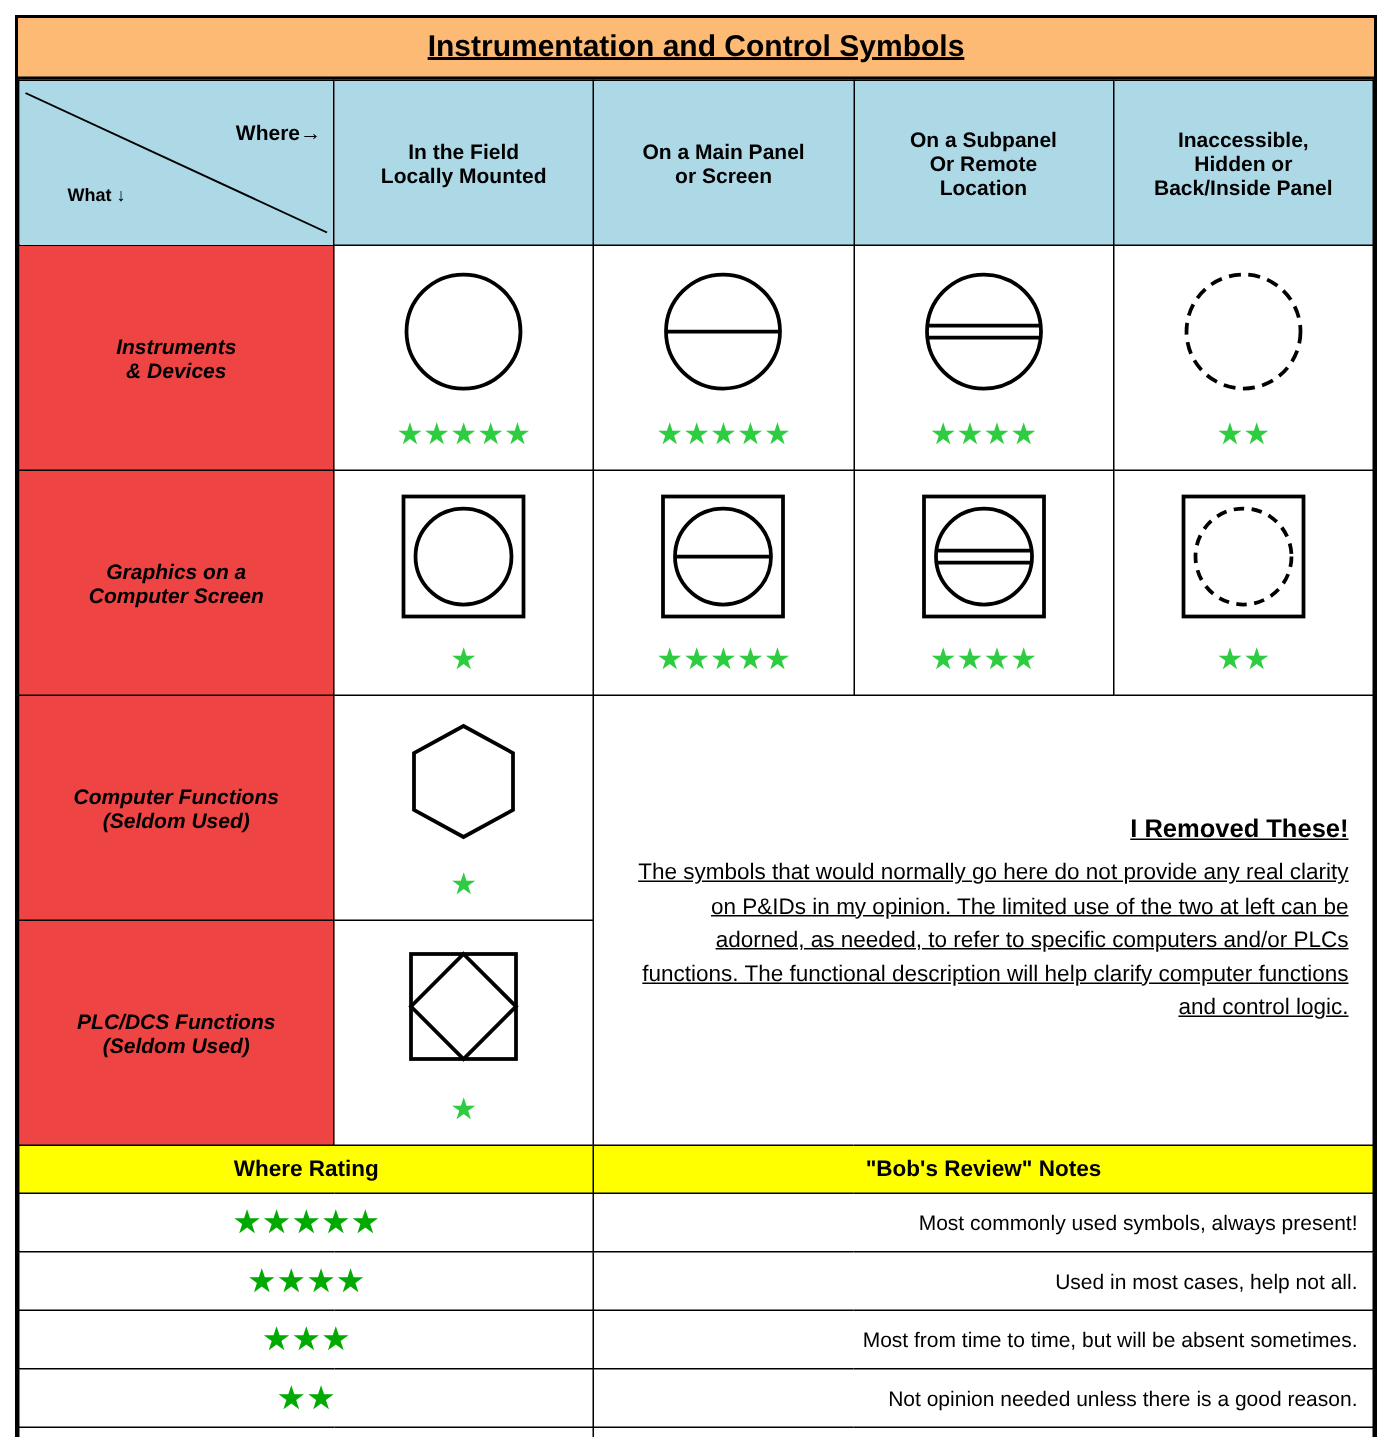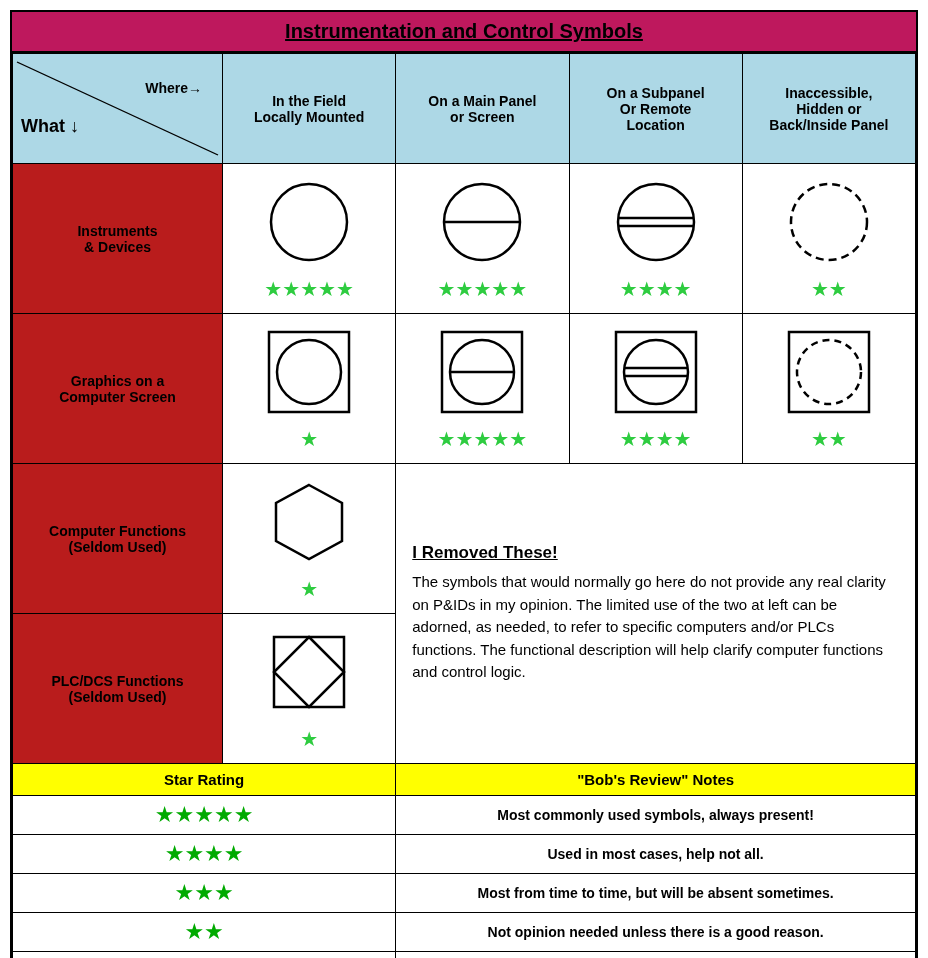--- a/index.html
+++ b/index.html
@@ -1,19 +1,19 @@
 <!DOCTYPE html>
 <html><head>
   <meta charset="utf-8">
   <style>
     * { box-sizing: border-box; margin: 0; padding: 0; }
     body { font-family: Arial, sans-serif; background: #fff; display: flex; justify-content: center; padding: 10px; }
     .container { width: 920px; border: 2px solid #000; }
     .title-row {
-      background: #be185d;
+      background: #fdba74;
       text-align: center;
       font-size: 20px;
       font-weight: bold;
       padding: 8px;
       border-bottom: 2px solid #000;
       text-decoration: underline;
     }
     table {
       width: 100%;
       border-collapse: collapse;
@@ -43,38 +43,39 @@
       height: 100%;
     }
     .diagonal-line {
       position: absolute;
       top: 0; left: 0;
       width: 100%; height: 100%;
     }
     .where-label {
       position: absolute;
       top: 18px;
-      right: 16px;
+      right: 4px;
       font-size: 14px;
       font-weight: bold;
     }
     .what-label {
       position: absolute;
       bottom: 18px;
-      left: 4px;
-      font-size: 18px;
+      left: 28px;
+      font-size: 12px;
       font-weight: bold;
     }
     .row-label-cell {
-      background: #b91c1c;
+      background: #ef4444;
       font-size: 14px;
       font-weight: bold;
       padding: 8px;
       width: 210px;
       min-width: 210px;
+      font-style: italic;
     }
     .symbol-cell {
       background: #fff;
       padding: 10px;
       height: 150px;
       width: 180px;
     }
     .stars {
       color: #2ecc40;
       font-size: 20px;
@@ -88,46 +89,46 @@
       text-align: left;
       padding: 12px 16px;
       font-size: 15px;
       vertical-align: middle;
     }
     .removed-title {
       text-decoration: underline;
       font-weight: bold;
       font-size: 17px;
       display: block;
-      text-align: left;
+      text-align: right;
       margin-bottom: 8px;
     }
     .removed-cell p {
-      text-align: left;
+      text-align: right;
       line-height: 1.5;
+      text-decoration: underline;
     }
     .legend-header-row td {
       background: yellow;
       font-weight: bold;
       font-size: 15px;
       padding: 7px;
       border: 1px solid #000;
     }
     .legend-row td {
       background: #fff;
       padding: 6px 10px;
       font-size: 14px;
     }
     .legend-star-cell {
       width: 210px;
       text-align: center;
     }
     .legend-note-cell {
-      text-align: center;
-      font-weight: bold;
+      text-align: right;
     }
   </style>
 </head>
 <body>
 
 <div class="container">
   <div class="title-row">Instrumentation and Control Symbols</div>
   <table>
 
     <tbody>
@@ -243,21 +244,21 @@
       <td class="symbol-cell">
         <svg width="90" height="90" viewBox="0 0 90 90">
           <rect x="10" y="10" width="70" height="70" fill="none" stroke="#000" stroke-width="2.5"></rect>
           <polygon points="45,10 80,45 45,80 10,45" fill="none" stroke="#000" stroke-width="2.5"></polygon>
         </svg>
         <span class="stars">★</span>
       </td>
     </tr>
 
     <tr class="legend-header-row">
-      <td colspan="2" style="background:yellow; font-weight:bold; font-size:15px; padding:7px;">Star Rating</td>
+      <td colspan="2" style="background:yellow; font-weight:bold; font-size:15px; padding:7px;">Where Rating</td>
       <td colspan="3" style="background:yellow; font-weight:bold; font-size:15px; padding:7px;">"Bob's Review" Notes</td>
     </tr>
 
     <tr class="legend-row">
       <td colspan="2" class="legend-star-cell" style="font-size:22px; color:#00aa00;">★★★★★</td>
       <td colspan="3" class="legend-note-cell">Most commonly used symbols, always present!</td>
     </tr>
     <tr class="legend-row">
       <td colspan="2" class="legend-star-cell" style="font-size:22px; color:#00aa00;">★★★★</td>
       <td colspan="3" class="legend-note-cell">Used in most cases, help not all.</td>

